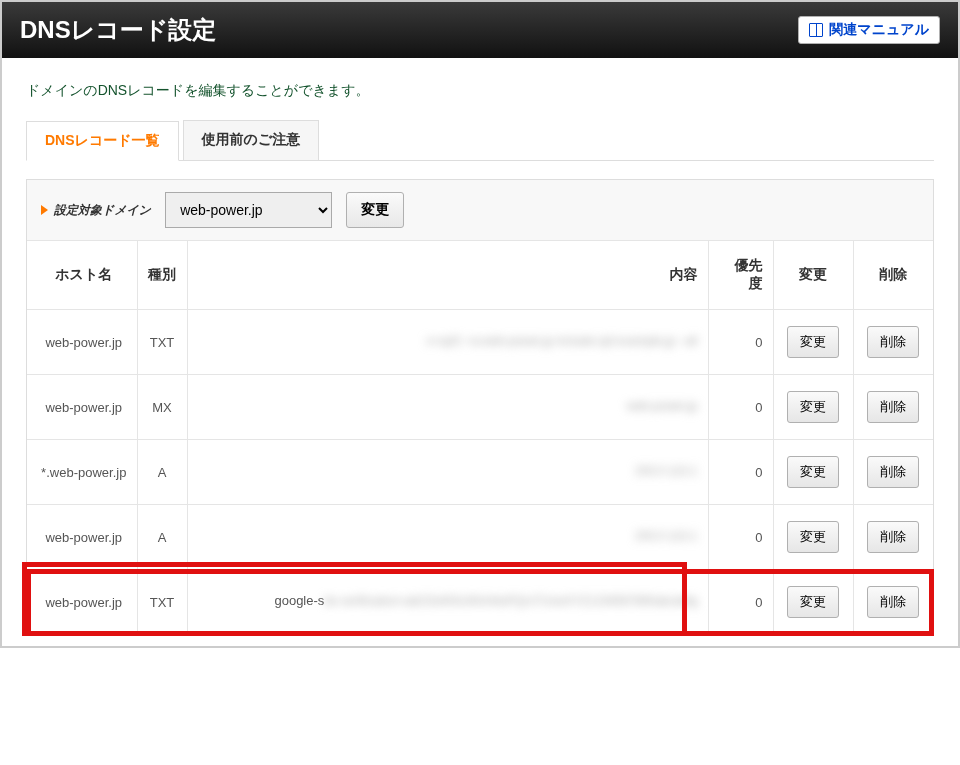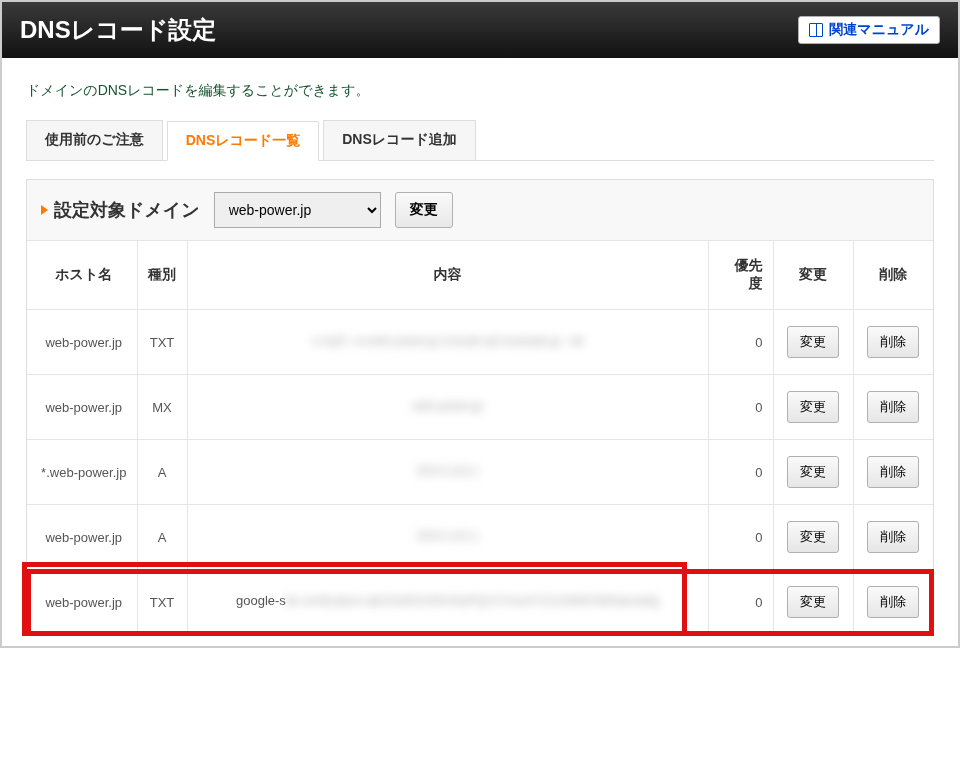--- a/index.html
+++ b/index.html
@@ -15,32 +15,32 @@
     .desc { padding: 24px 24px 20px; color: #14532d; font-size: 14px; }
     
     .tabs { display: flex; border-bottom: 1px solid #ddd; margin: 0 24px 18px; gap: 4px; }
     .tab { padding: 10px 18px; font-size: 14px; color: #333; border: 1px solid #ddd; border-bottom: none; background: #f6f6f6; cursor: pointer; font-weight:bold;}
     .tab.active { color: #ff7a00; background: #fff; position: relative; top: 1px; border-bottom:1px solid #fff;}
     
     .content-box { margin: 0 24px; border: 1px solid #ddd; border-radius: 0; }
     
     .domain-select-bar { background: #f8f8f8; border-bottom: 1px solid #e5e5e5; padding: 12px 14px; display: flex; align-items: center; gap: 14px; font-weight:bold;}
     .orange-marker { display:inline-block; width: 0; height: 0; border-top: 5px solid transparent; border-bottom: 5px solid transparent; border-left: 7px solid #ff7a00; vertical-align: middle; }
-    .domain-label { font-size: 18px; color: #333; }
+    .domain-label { font-size: 12px; color: #333; font-style: italic; }
     .domain-select { padding: 8px 52px 8px 10px; font-size: 14px; border:1px solid #aaa;}
     .change-btn-main { padding: 8px 14px; background: linear-gradient(#fafafa,#e8e8e8); border: 1px solid #b0b0b0; border-radius: 3px; font-size: 14px; cursor: pointer; font-weight:bold;}
     
     table { width: 100%; border-collapse: collapse; }
     th { background: #fff; padding: 16px 10px; font-size: 14px; color: #333; font-weight: bold; border-bottom: 1px solid #e5e5e5; text-align: center; border-left:1px solid #e5e5e5;}
     th:first-child{border-left:none;}
     td { padding: 16px 10px; font-size: 13px; color: #555; border-bottom: 1px solid #e5e5e5; border-left:1px solid #e5e5e5; vertical-align: middle; }
     td:first-child{border-left:none;}
     .col-host{ width: 110px; text-align:center; padding-left:14px;}
     .col-type{ width: 50px; text-align:center; }
-    .col-content{ text-align:center;}
+    .col-content{ text-align:right;}
     .col-priority{ width: 65px; text-align:right; padding-left:16px;}
     .col-edit{ width: 80px; text-align:center;}
     .col-delete{ width: 80px; text-align:center;}
     .row-btn { padding: 6px 12px; background: linear-gradient(#fafafa,#e6e6e6); border: 1px solid #b0b0b0; border-radius: 3px; font-size: 13px; cursor: pointer; }
     .blur-box { filter: blur(5px); color: #aaa; user-select:none; font-size:12px; line-height:1.6;}
     tbody tr:last-child { outline: 5px solid #e01010; outline-offset: -4px;}
     .highlight-overlay{
       position: absolute;
       left: 22px;
       width: 665px;
@@ -60,23 +60,22 @@
     <span class="page-title">DNSレコード設定</span>
     <button class="manual-btn">
       <span class="icon-book"></span>
       <span>関連マニュアル</span>
     </button>
   </div>
 
   <div class="desc">ドメインのDNSレコードを編集することができます。</div>
 
   <div class="tabs">
+    <div class="tab active">DNSレコード一覧</div>
     <div class="tab">使用前のご注意</div>
-    <div class="tab active">DNSレコード一覧</div>
-    <div class="tab">DNSレコード追加</div>
   </div>
 
   <div class="content-box">
     <div class="domain-select-bar">
       <span style="display:flex; align-items:center; gap:6px;">
         <span class="orange-marker"></span>
         <span class="domain-label">設定対象ドメイン</span>
       </span>
       <select class="domain-select">
         <option>web-power.jp</option>

